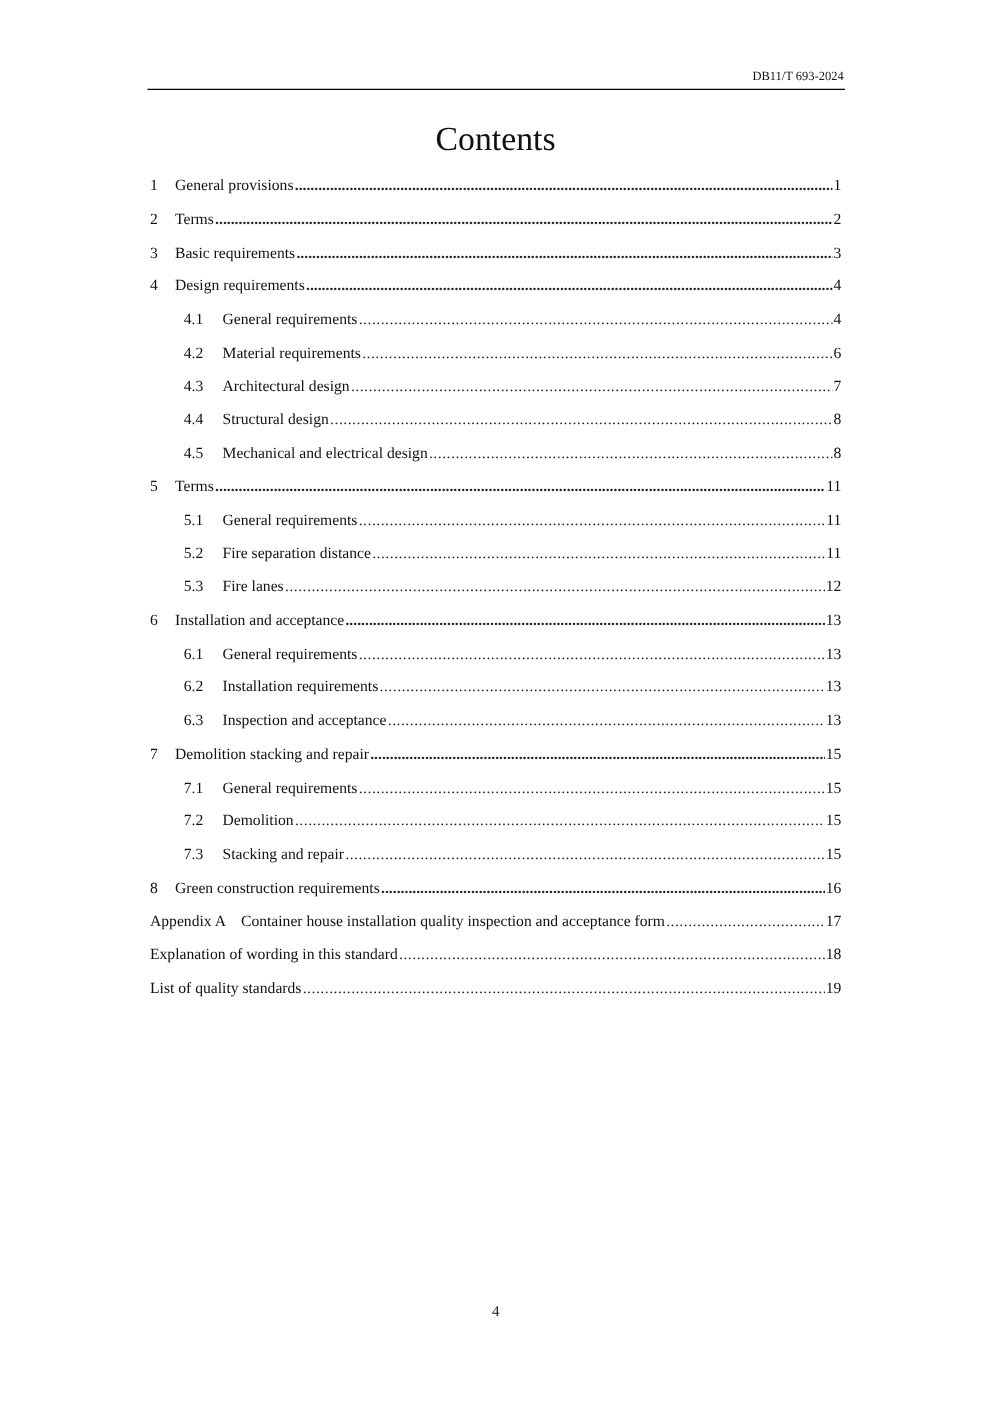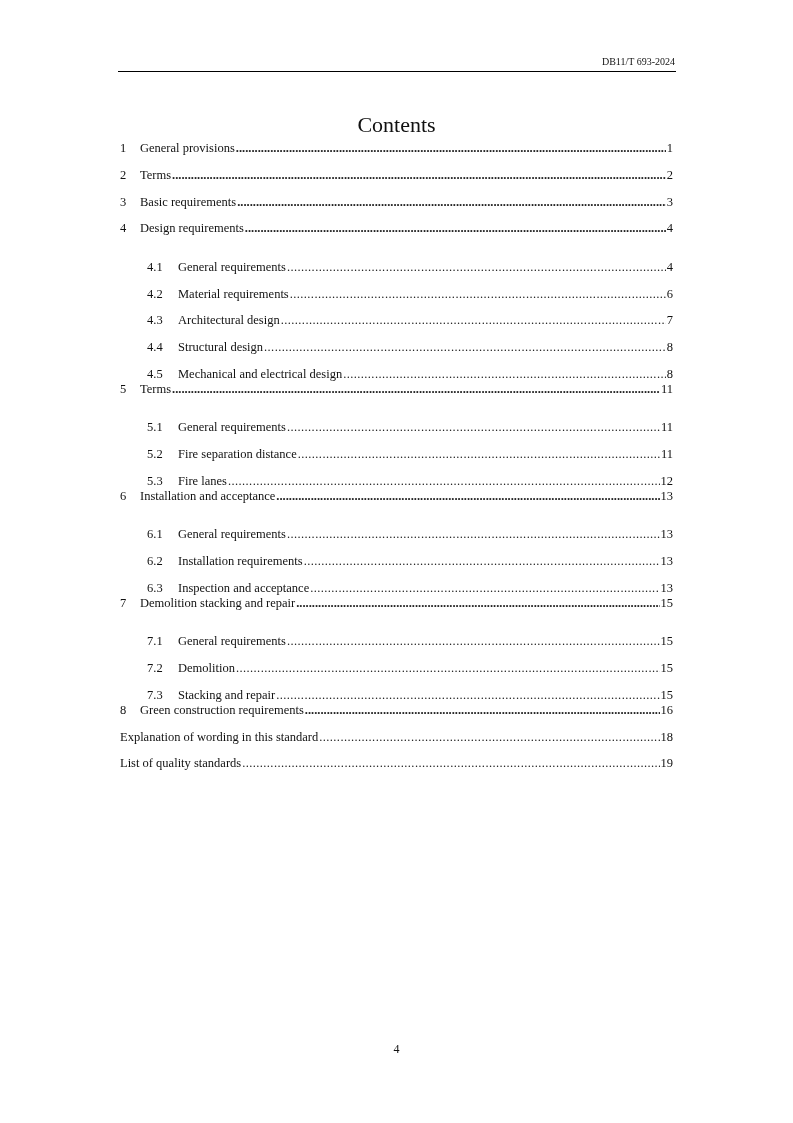--- a/index.html
+++ b/index.html
@@ -1,24 +1,24 @@
 <!DOCTYPE html>
 <html><head>
 <meta charset="utf-8">
 <style>
   html, body { margin: 0; padding: 0; background: #ffffff; }
   body { width: 793px; height: 1123px; position: relative; overflow: hidden;
          font-family: "Liberation Serif", "DejaVu Serif", serif; color: #111; }
   .header-code { position: absolute; left: 118px; width: 557px; top: 56px; text-align: right; font-size: 10px; }
   .header-rule { position: absolute; left: 118px; width: 558px; top: 71px; height: 0; border-top: 1.3px solid #000; }
-  .title { position: absolute; left: 0; width: 793px; top: 112px; text-align: center; font-size: 22px; }
+  .title { position: absolute; left: 0; width: 793px; top: 96px; text-align: center; font-size: 27px; }
   .toc { position: absolute; left: 120px; width: 553px; top: 141px; }
   .row { display: flex; align-items: baseline; height: 26.75px; font-size: 12.5px; white-space: nowrap; }
   .row .num { display: inline-block; width: 20px; }
-  .row.l2 { padding-left: 27px; align-items: flex-end; }
+  .row.l2 { padding-left: 27px; }
   .row.l2 .num { width: 31px; }
   .row.app .num { width: auto; margin-right: 12px; }
   .row .label { }
   .row .leader { flex: 1; overflow: hidden; margin: 0 1px; color: #222; letter-spacing: 0.4px; }
   .row.l1 .leader { font-weight: bold; letter-spacing: 0; }
   .row .leader::after { content: "........................................................................................................................................................................................................................................"; }
   .row .page { text-align: right; }
   .footer-page { position: absolute; left: 0; width: 793px; top: 1042px; text-align: center; font-size: 12px; }
 </style>
 </head>
@@ -155,20 +155,26 @@
       <span class="label">Stacking and repair</span>
       <span class="leader"></span>
       <span class="page">15</span>
     </div>
     <div class="row l1">
       <span class="num">8</span>
       <span class="label">Green construction requirements</span>
       <span class="leader"></span>
       <span class="page">16</span>
     </div>
+    <div class="row app">
+      <span class="num">Appendix A</span>
+      <span class="label">Container house installation quality inspection and acceptance form</span>
+      <span class="leader"></span>
+      <span class="page">17</span>
+    </div>
     <div class="row plain">
       <span class="label">Explanation of wording in this standard</span>
       <span class="leader"></span>
       <span class="page">18</span>
     </div>
     <div class="row plain">
       <span class="label">List of quality standards</span>
       <span class="leader"></span>
       <span class="page">19</span>
     </div>

